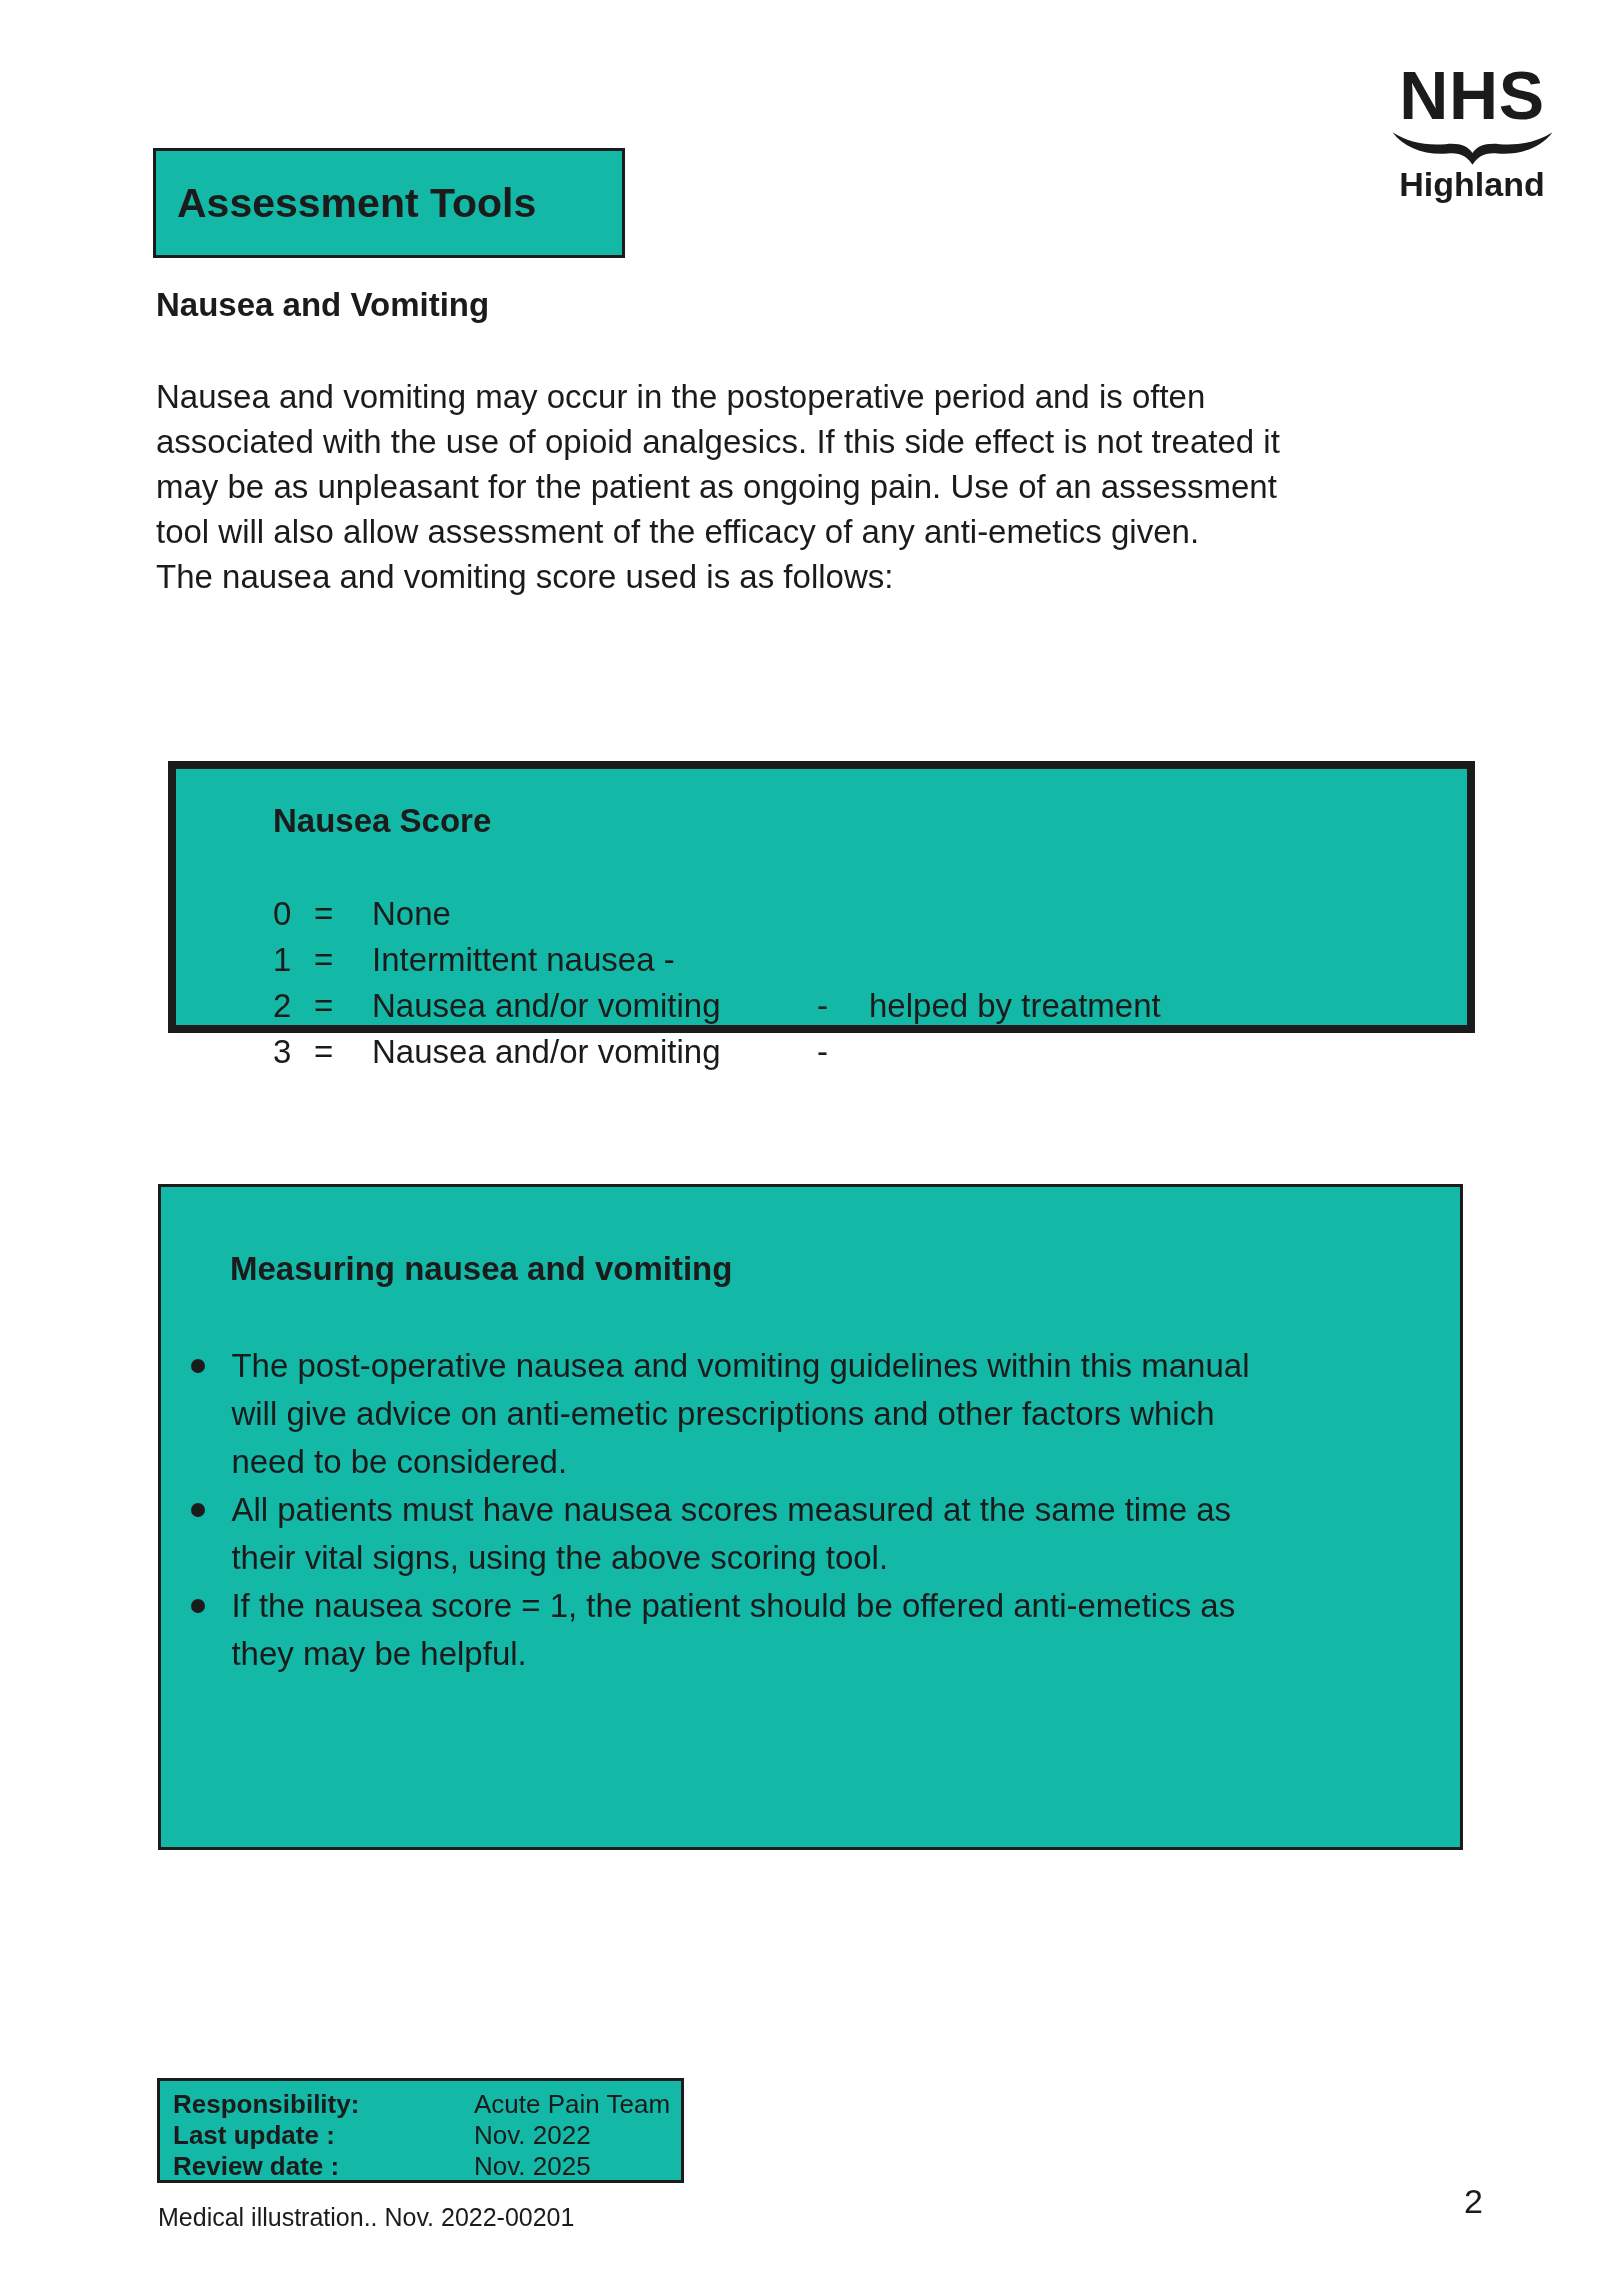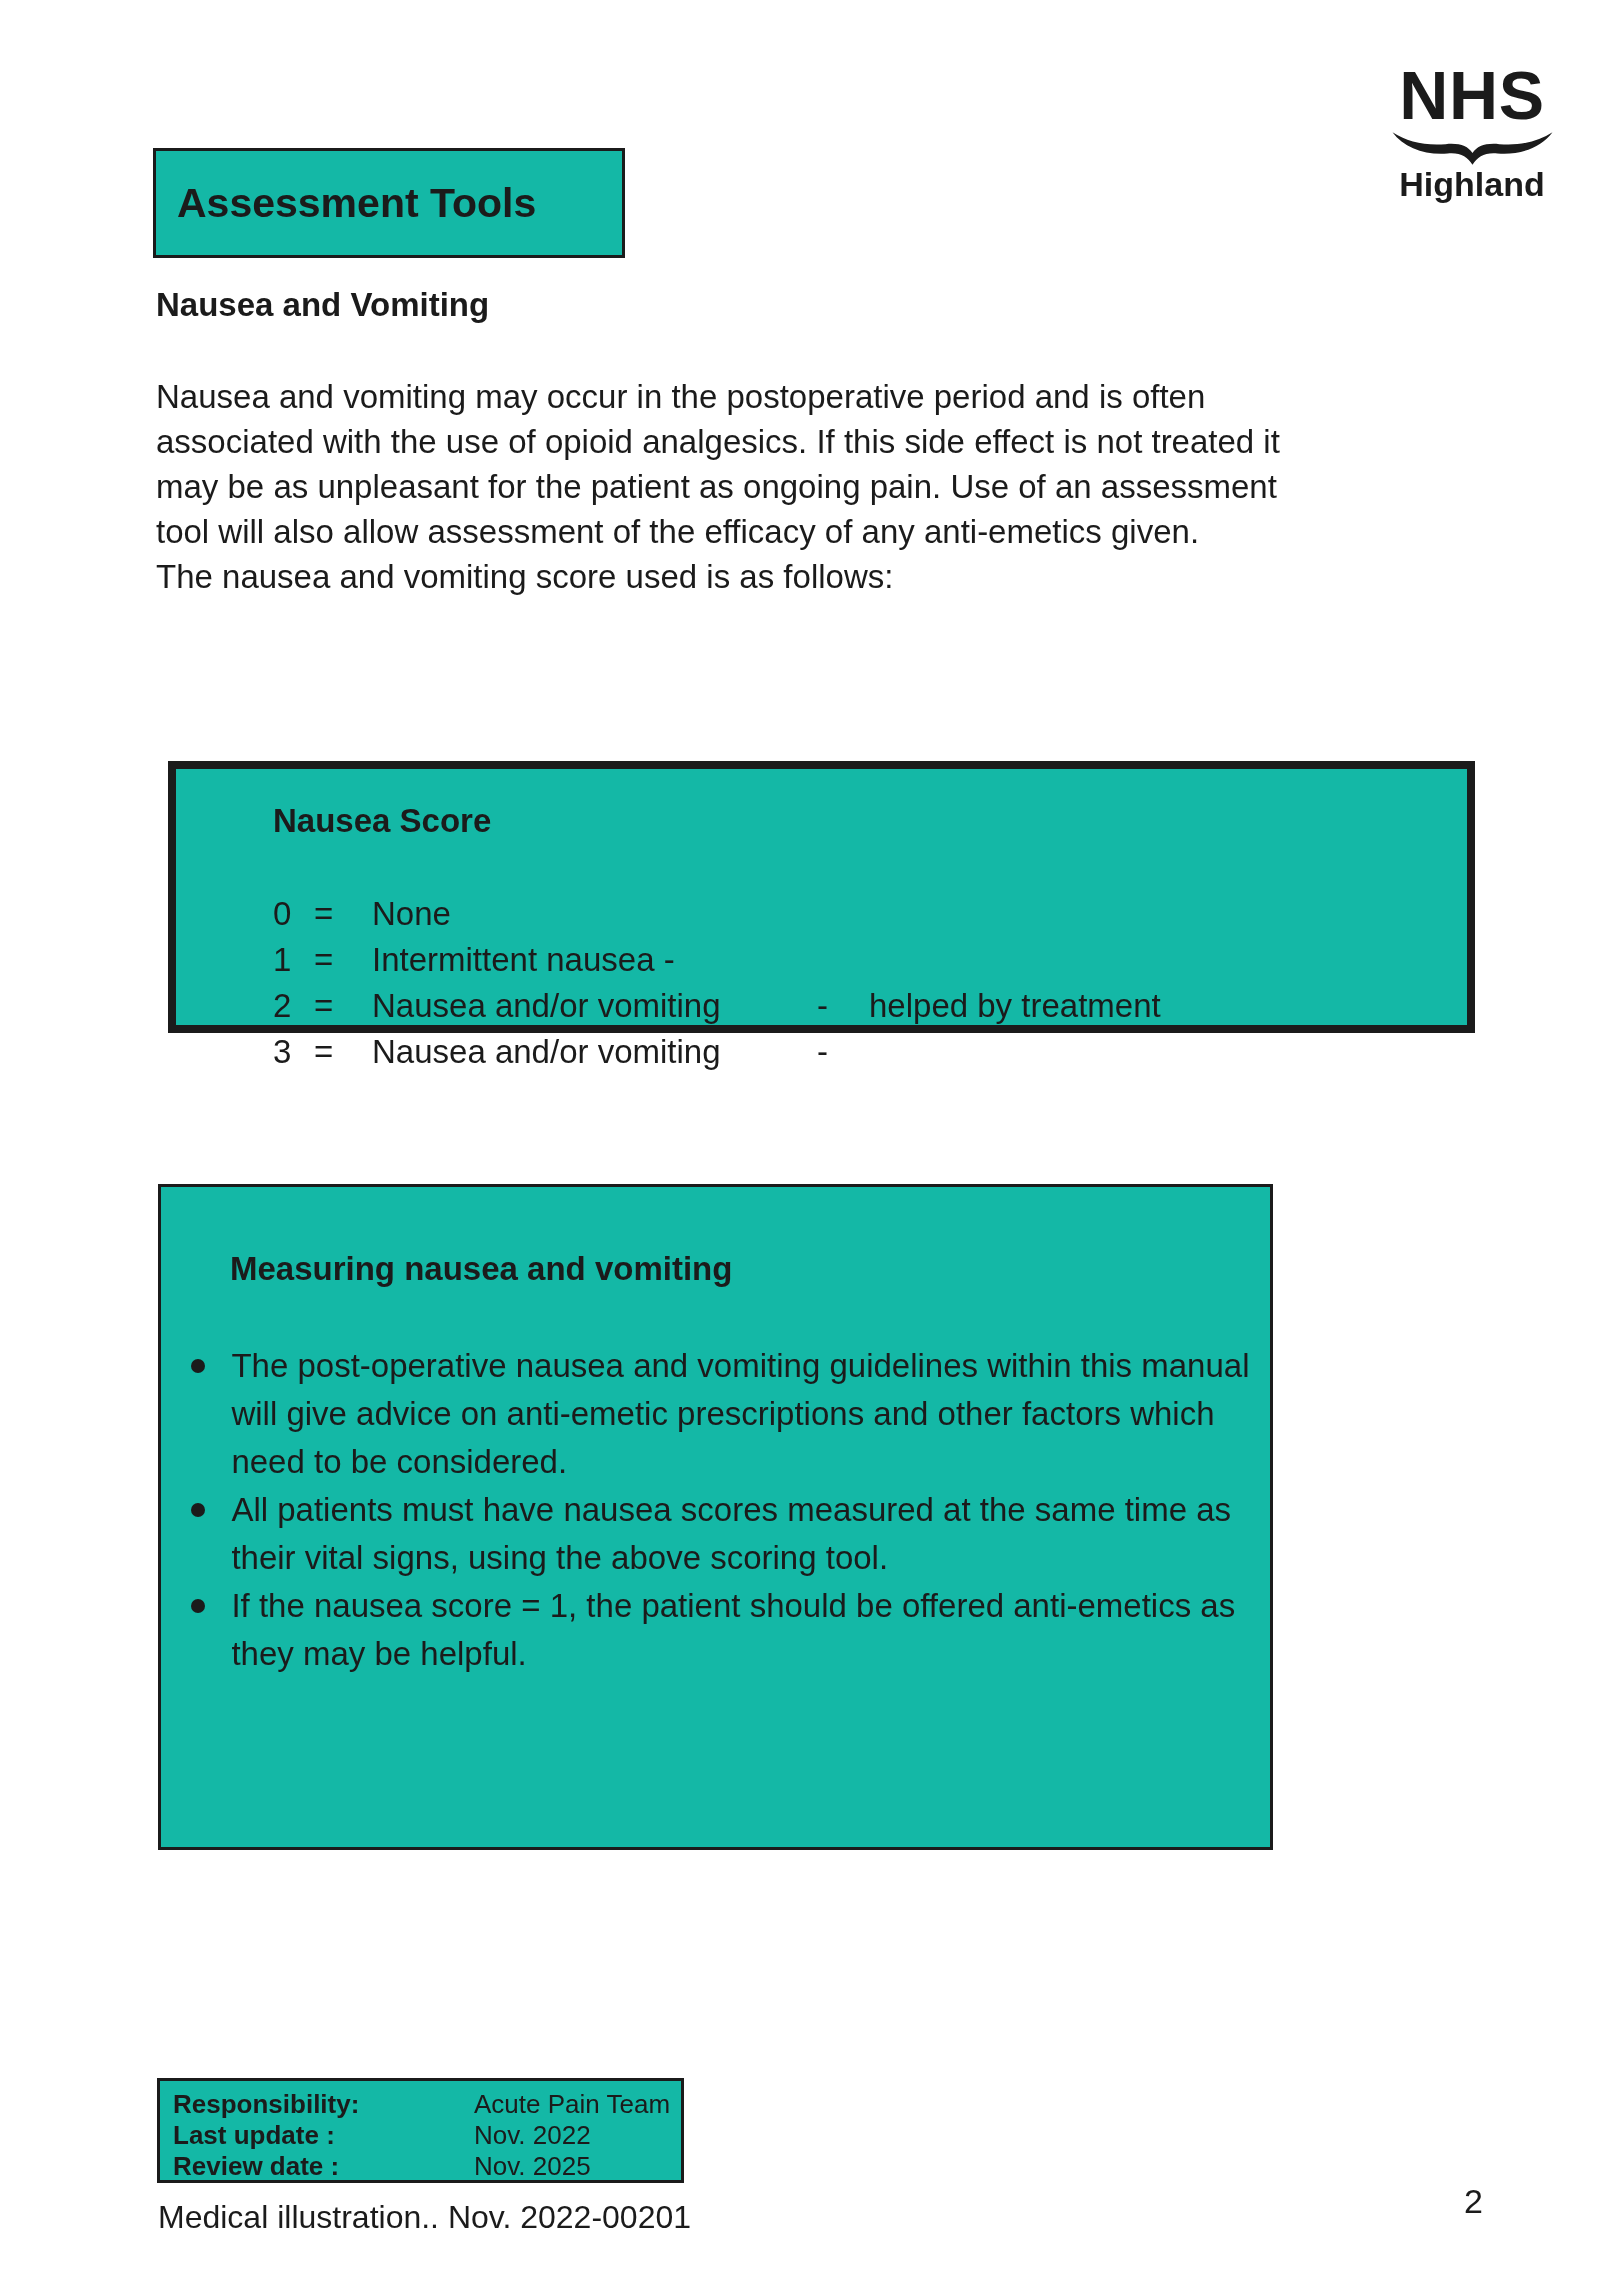--- a/index.html
+++ b/index.html
@@ -48,42 +48,42 @@
   .score-rows { margin: 47px 0 0 97px; }
   .score-row {
     display: grid;
     grid-template-columns: 41px 58px 445px 52px auto;
     font-size: 33px; line-height: 46px;
   }
 
   
   .measuring-box {
     left: 158px; top: 1184px;
-    width: 1115px; height: 666px;
+    width: 1305px; height: 666px;
   }
   .measuring-title { margin: 58px 0 0 69px; font-size: 33px; font-weight: bold; line-height: 47px; }
   .bullets { margin: 50px 0 0 0; padding-left: 30px; }
   .bullet { display: flex; align-items: flex-start; }
   .bullet-dot {
     flex: none; width: 14.4px; height: 14.4px; border-radius: 50%;
     background: #1b1b1b; margin: 17px 26px 0 0;
   }
   .bullet-text { font-size: 33px; line-height: 48px; white-space: pre-line; }
 
   
   .meta-table {
     left: 157px; top: 2078px;
     width: 527px; height: 105px;
     padding: 7.9px 0 0 13px;
   }
   .meta-row { display: grid; grid-template-columns: 301px auto; font-size: 26px; line-height: 31px; }
   .meta-label { font-weight: bold; }
 
   
-  .footer-ref { left: 158px; top: 2203px; font-size: 32px; line-height: 29px; }
+  .footer-ref { left: 158px; top: 2203px; font-size: 25px; line-height: 29px; }
   .page-num { left: 1464px; top: 2183px; font-size: 34px; line-height: 37px; }
 </style>
 </head>
 <body>
 
 <div class="page">
 
   <div class="abs box assessment-box">
     <span class="assessment-title">Assessment Tools</span>
   </div>

